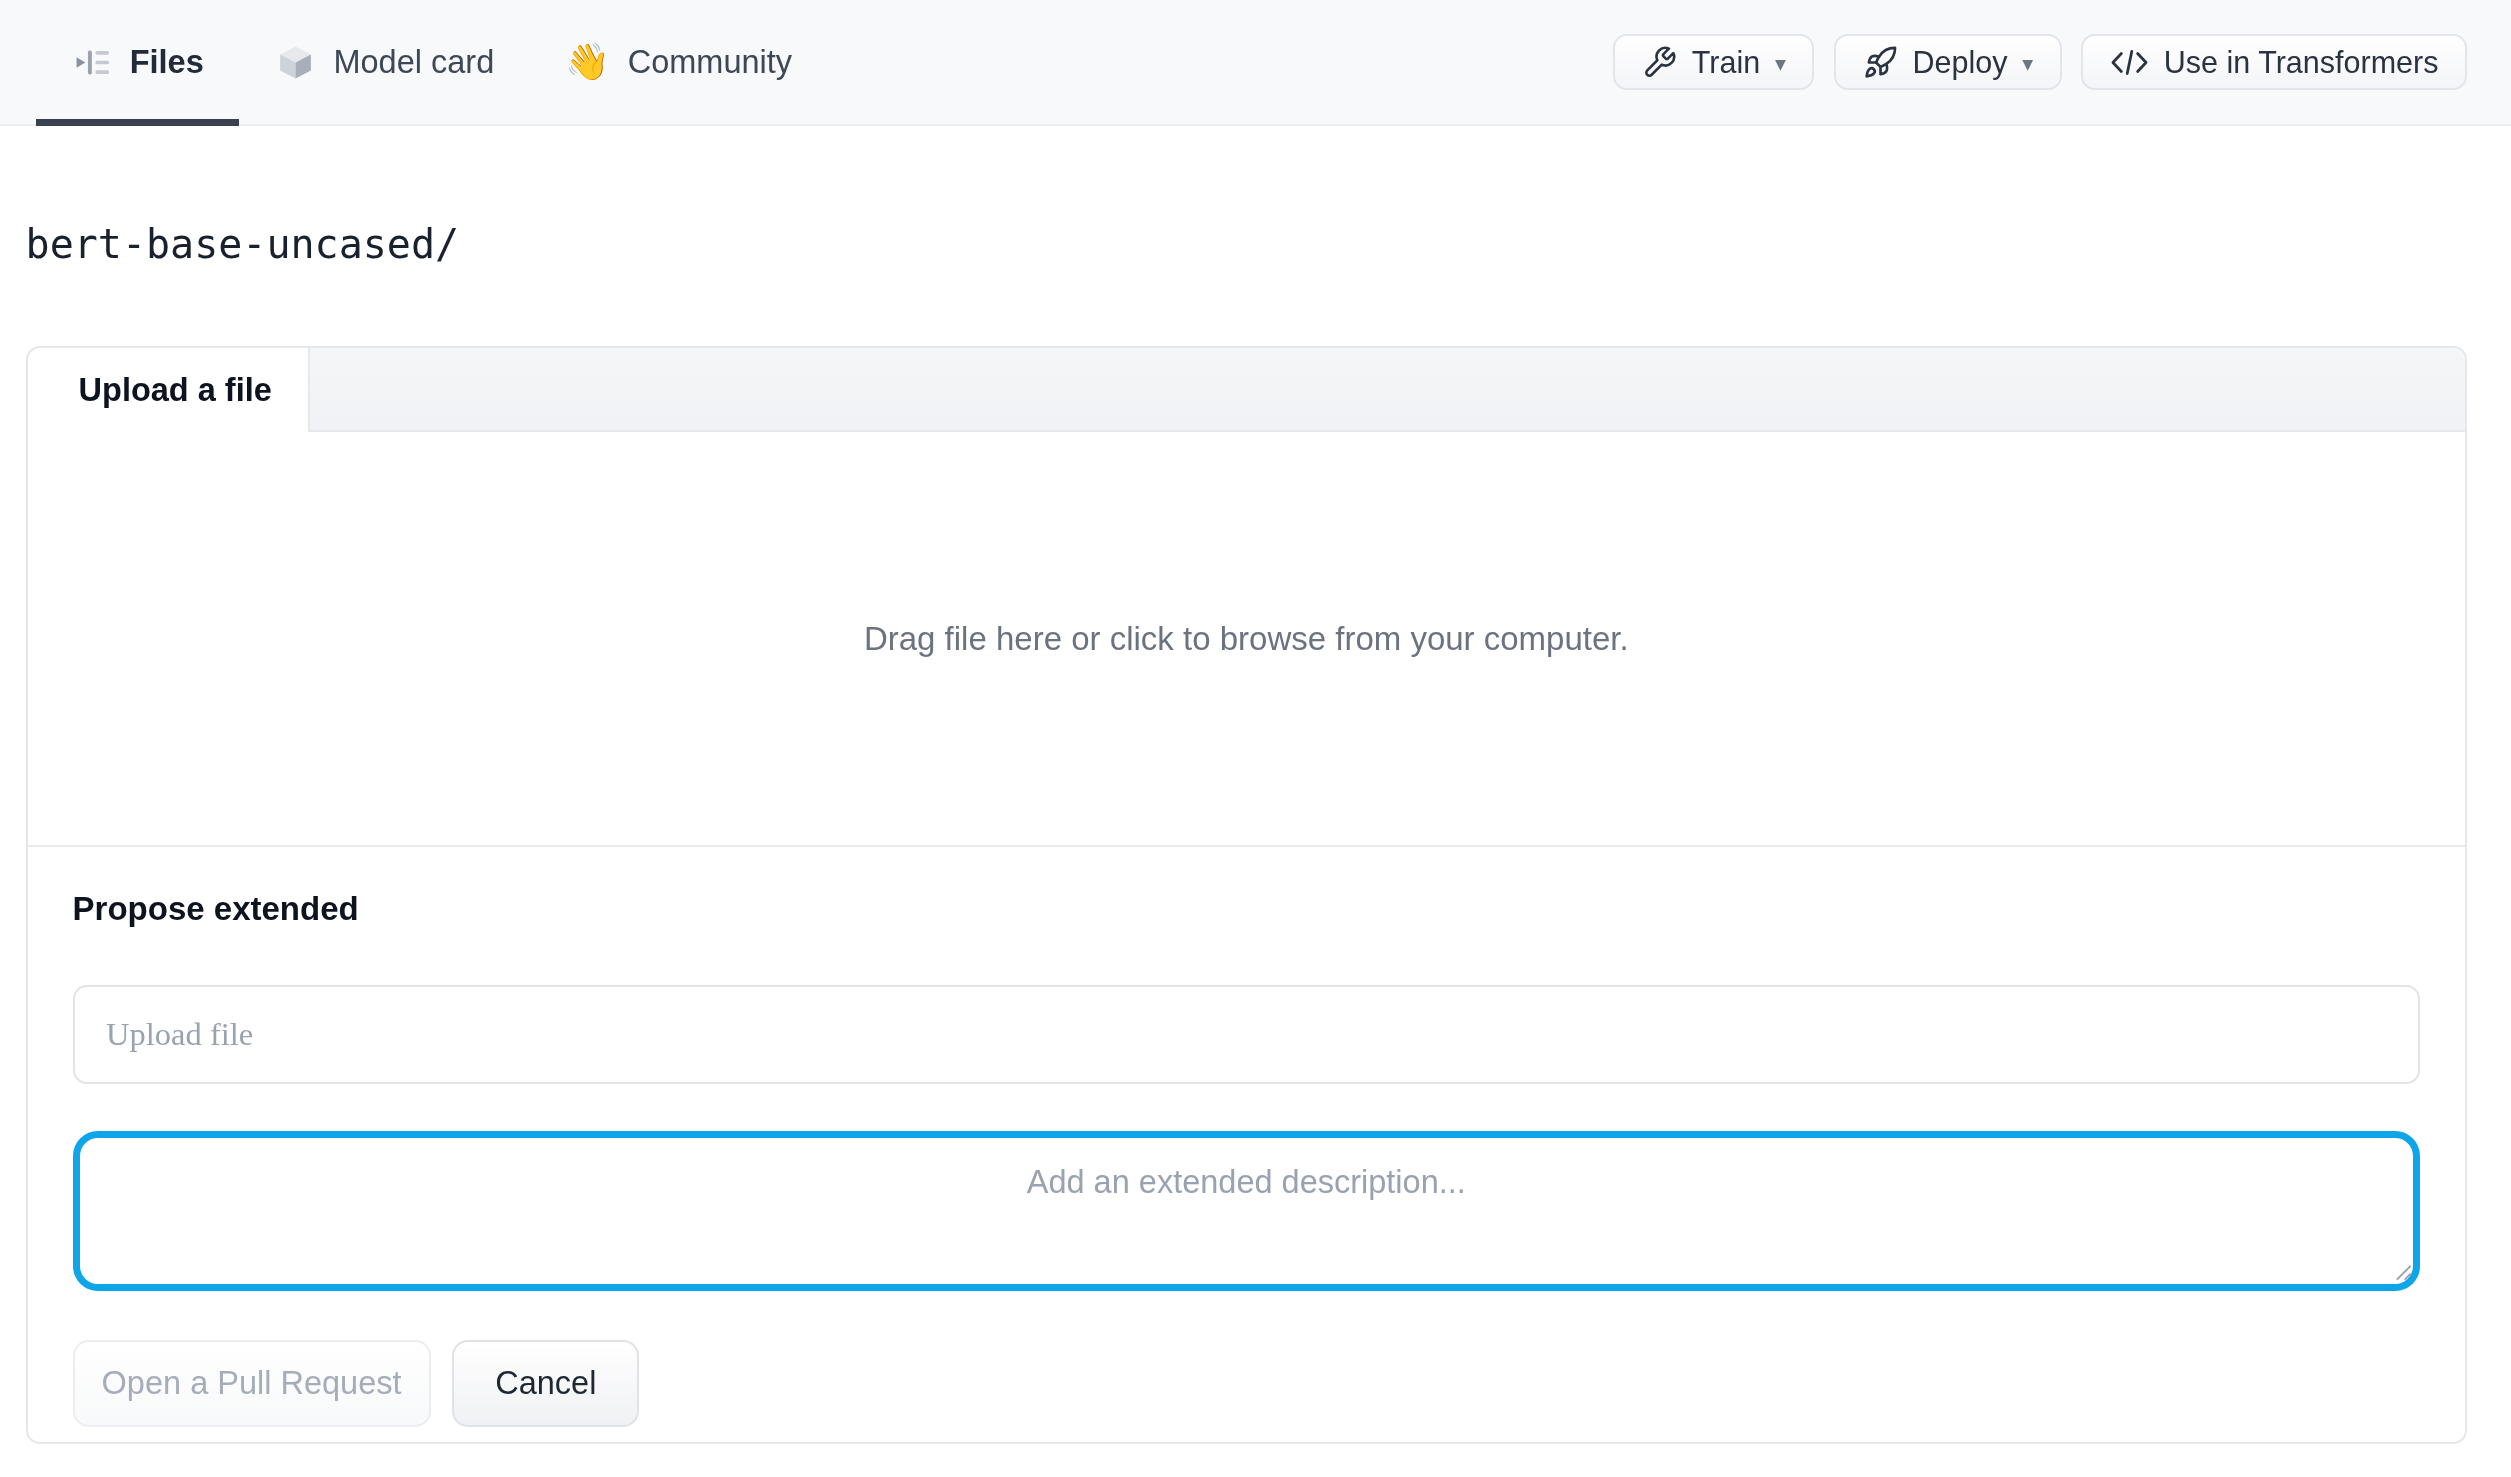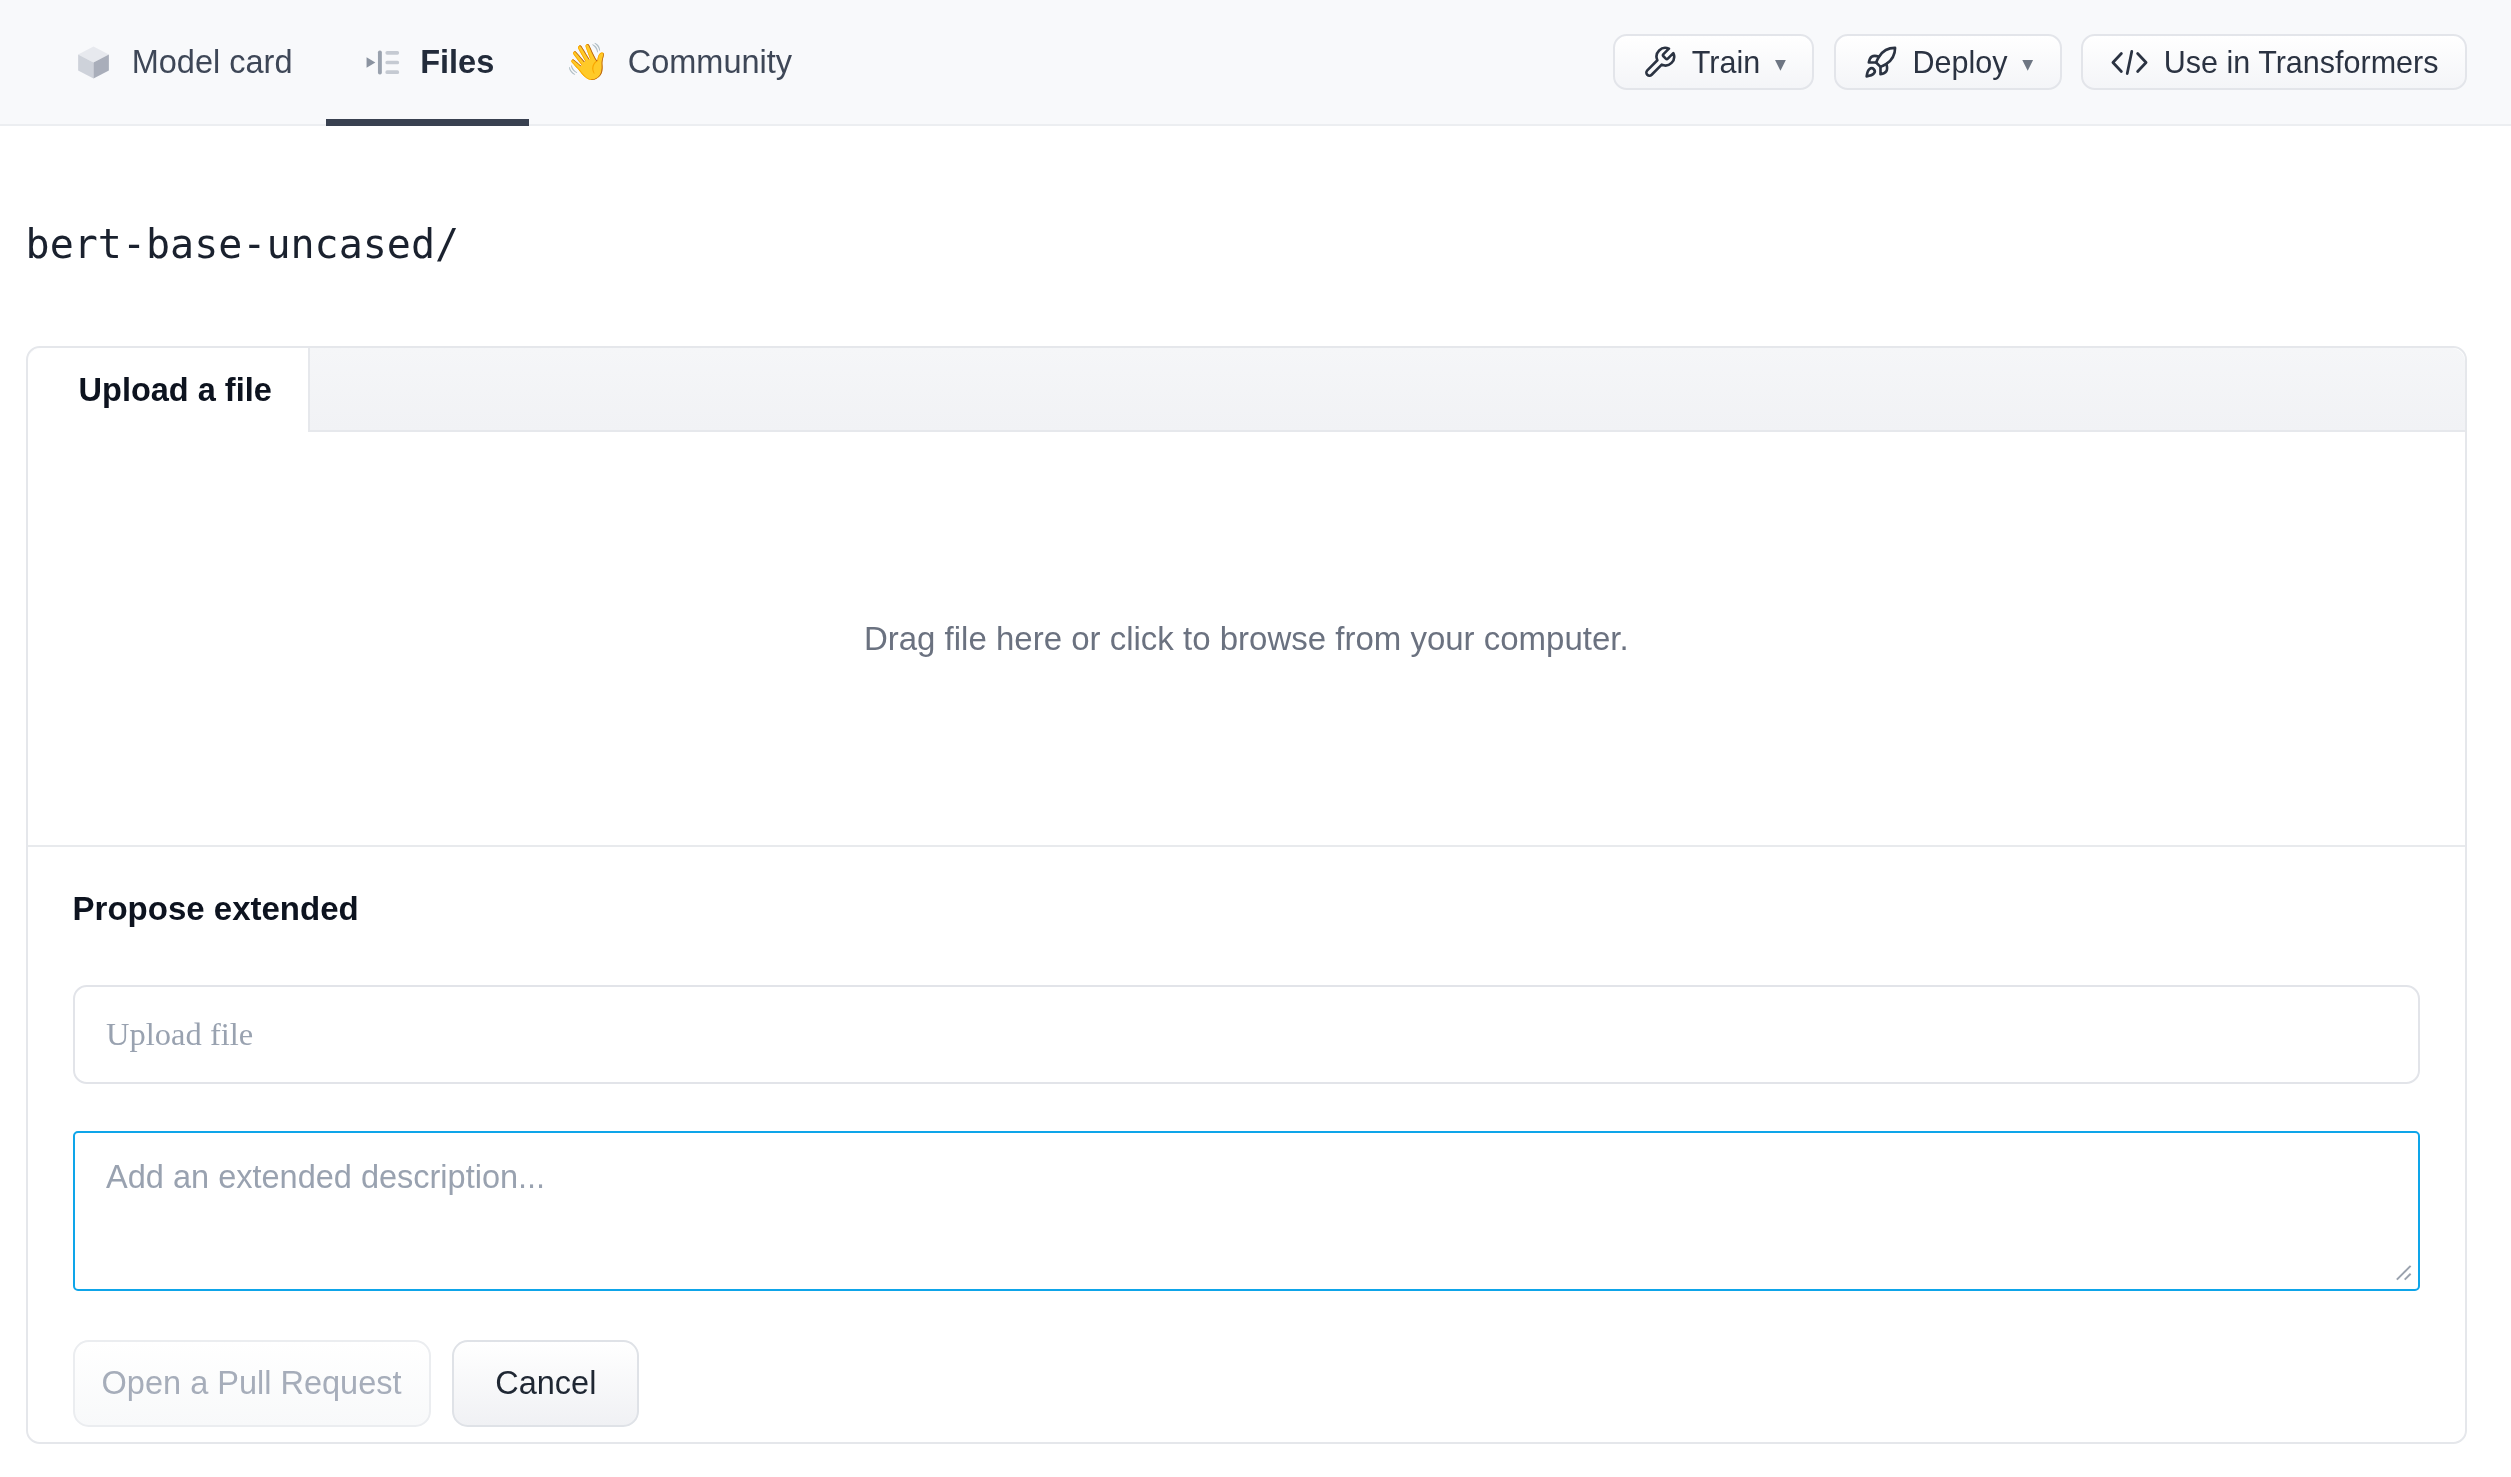--- a/index.html
+++ b/index.html
@@ -119,29 +119,30 @@
     font-family: Liberation Serif, serif;
     outline: none;
     background: #ffffff;
   }
   .file-input::placeholder { color: #99a2b0; opacity: 1; }
   .desc-wrap { position: relative; margin-top: 47px; }
   .desc-input {
     display: block;
     width: 100%;
     height: 160px;
-    border: 2px solid #0ea5e9;
-    border-radius: 5px;
+    border: 7px solid #0ea5e9;
+    border-radius: 25px;
     padding: 25.6px 31.5px;
     font-size: 32.5px;
     color: #2b3342;
     font-family: inherit;
     outline: none;
     resize: none;
     background: #ffffff;
+    text-align: center;
   }
   .desc-input::placeholder { color: #99a2b0; opacity: 1; }
   .resize-handle { position: absolute; right: 7.9px; bottom: 9.9px; cursor: nwse-resize; }
 
   .btnrow { margin-top: 49px; display: flex; gap: 21.7px; }
   .btn-pr {
     height: 87px;
     padding: 0 27px;
     border: 2px solid #ebedf0;
     border-radius: 15.8px;
@@ -163,45 +164,45 @@
     cursor: pointer;
   }
   svg { display: block; }
 </style>
 </head>
 <body>
 
 <div class="topbar">
   <div class="tabs">
 
-    <div class="tab">
-      <span>
-        <svg width="41" height="45" viewBox="0 0 24 24">
-          <polygon points="12,2.6 21,7.3 12,12 3,7.3" fill="#e7e9ee"></polygon>
-          <polygon points="3,7.3 12,12 12,21.4 3,16.7" fill="#ced2da"></polygon>
-          <polygon points="21,7.3 12,12 12,21.4 21,16.7" fill="#a9aeba"></polygon>
-        </svg>
-      </span>
-      <span>Model card</span>
-    </div>
-
     <div class="tab active">
       <span>
         <svg width="39" height="39" viewBox="0 0 24 24">
           <polygon points="2.2,8.8 7.6,12 2.2,15.2" fill="#8b93a0"></polygon>
           <rect x="9.2" y="4.6" width="2.4" height="14.8" rx="1.1" fill="#9aa2ae"></rect>
           <rect x="13.8" y="4.9" width="8.4" height="2.3" rx="1" fill="#c5cad2"></rect>
           <rect x="13.8" y="10.85" width="8.4" height="2.3" rx="1" fill="#c5cad2"></rect>
           <rect x="13.8" y="16.8" width="8.4" height="2.3" rx="1" fill="#c5cad2"></rect>
         </svg>
       </span>
       <span>Files</span>
     </div>
 
     <div class="tab">
+      <span>
+        <svg width="41" height="45" viewBox="0 0 24 24">
+          <polygon points="12,2.6 21,7.3 12,12 3,7.3" fill="#e7e9ee"></polygon>
+          <polygon points="3,7.3 12,12 12,21.4 3,16.7" fill="#ced2da"></polygon>
+          <polygon points="21,7.3 12,12 12,21.4 21,16.7" fill="#a9aeba"></polygon>
+        </svg>
+      </span>
+      <span>Model card</span>
+    </div>
+
+    <div class="tab">
       <span class="emoji">👋</span>
       <span>Community</span>
     </div>
   </div>
 
   <div class="actions">
 
     <button class="btn">
       <span>
         <svg width="35" height="35" viewBox="0 0 24 24" fill="none" stroke="#2b3342" stroke-width="1.8" stroke-linecap="round" stroke-linejoin="round">

